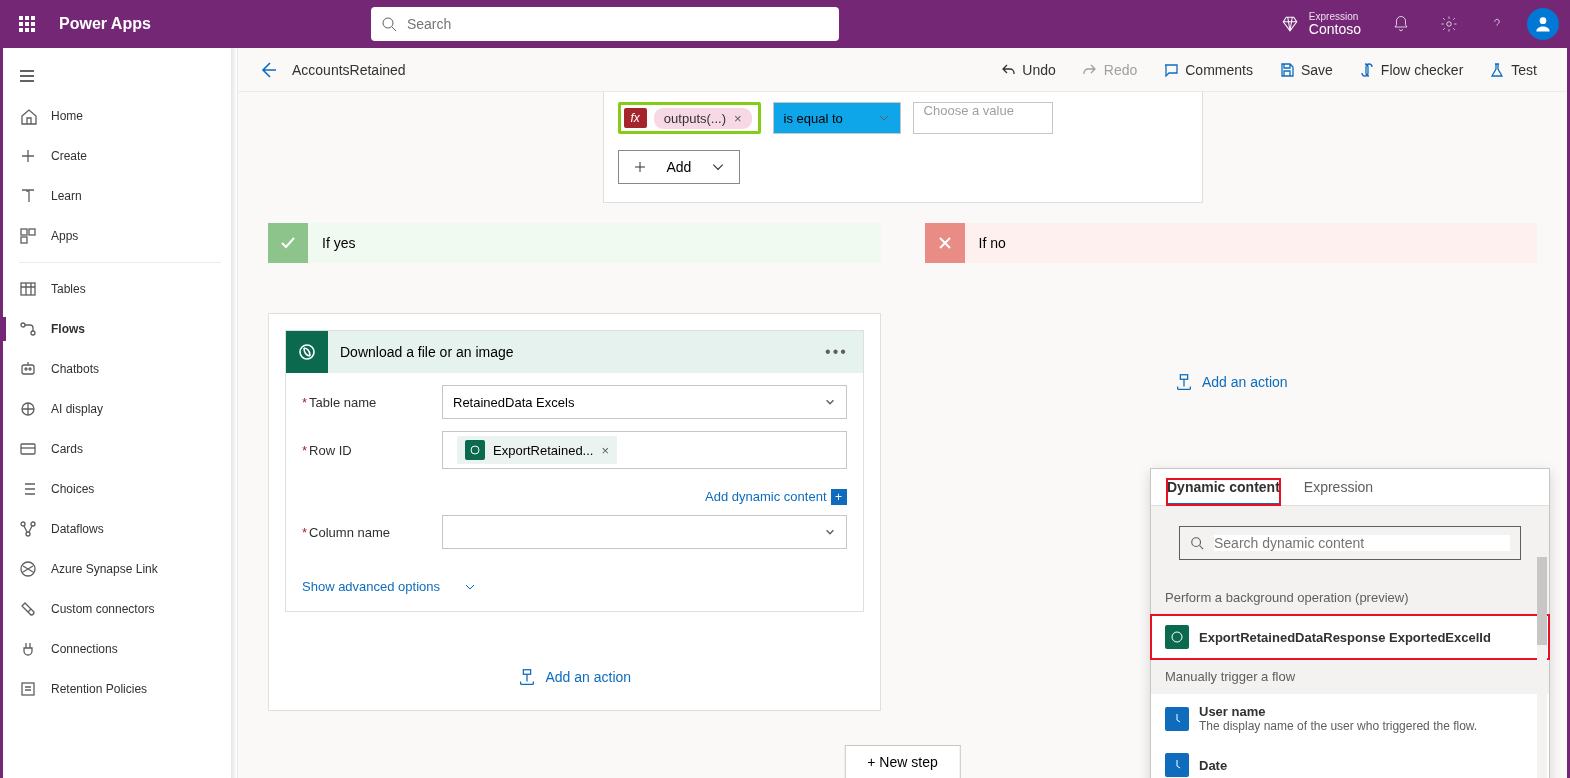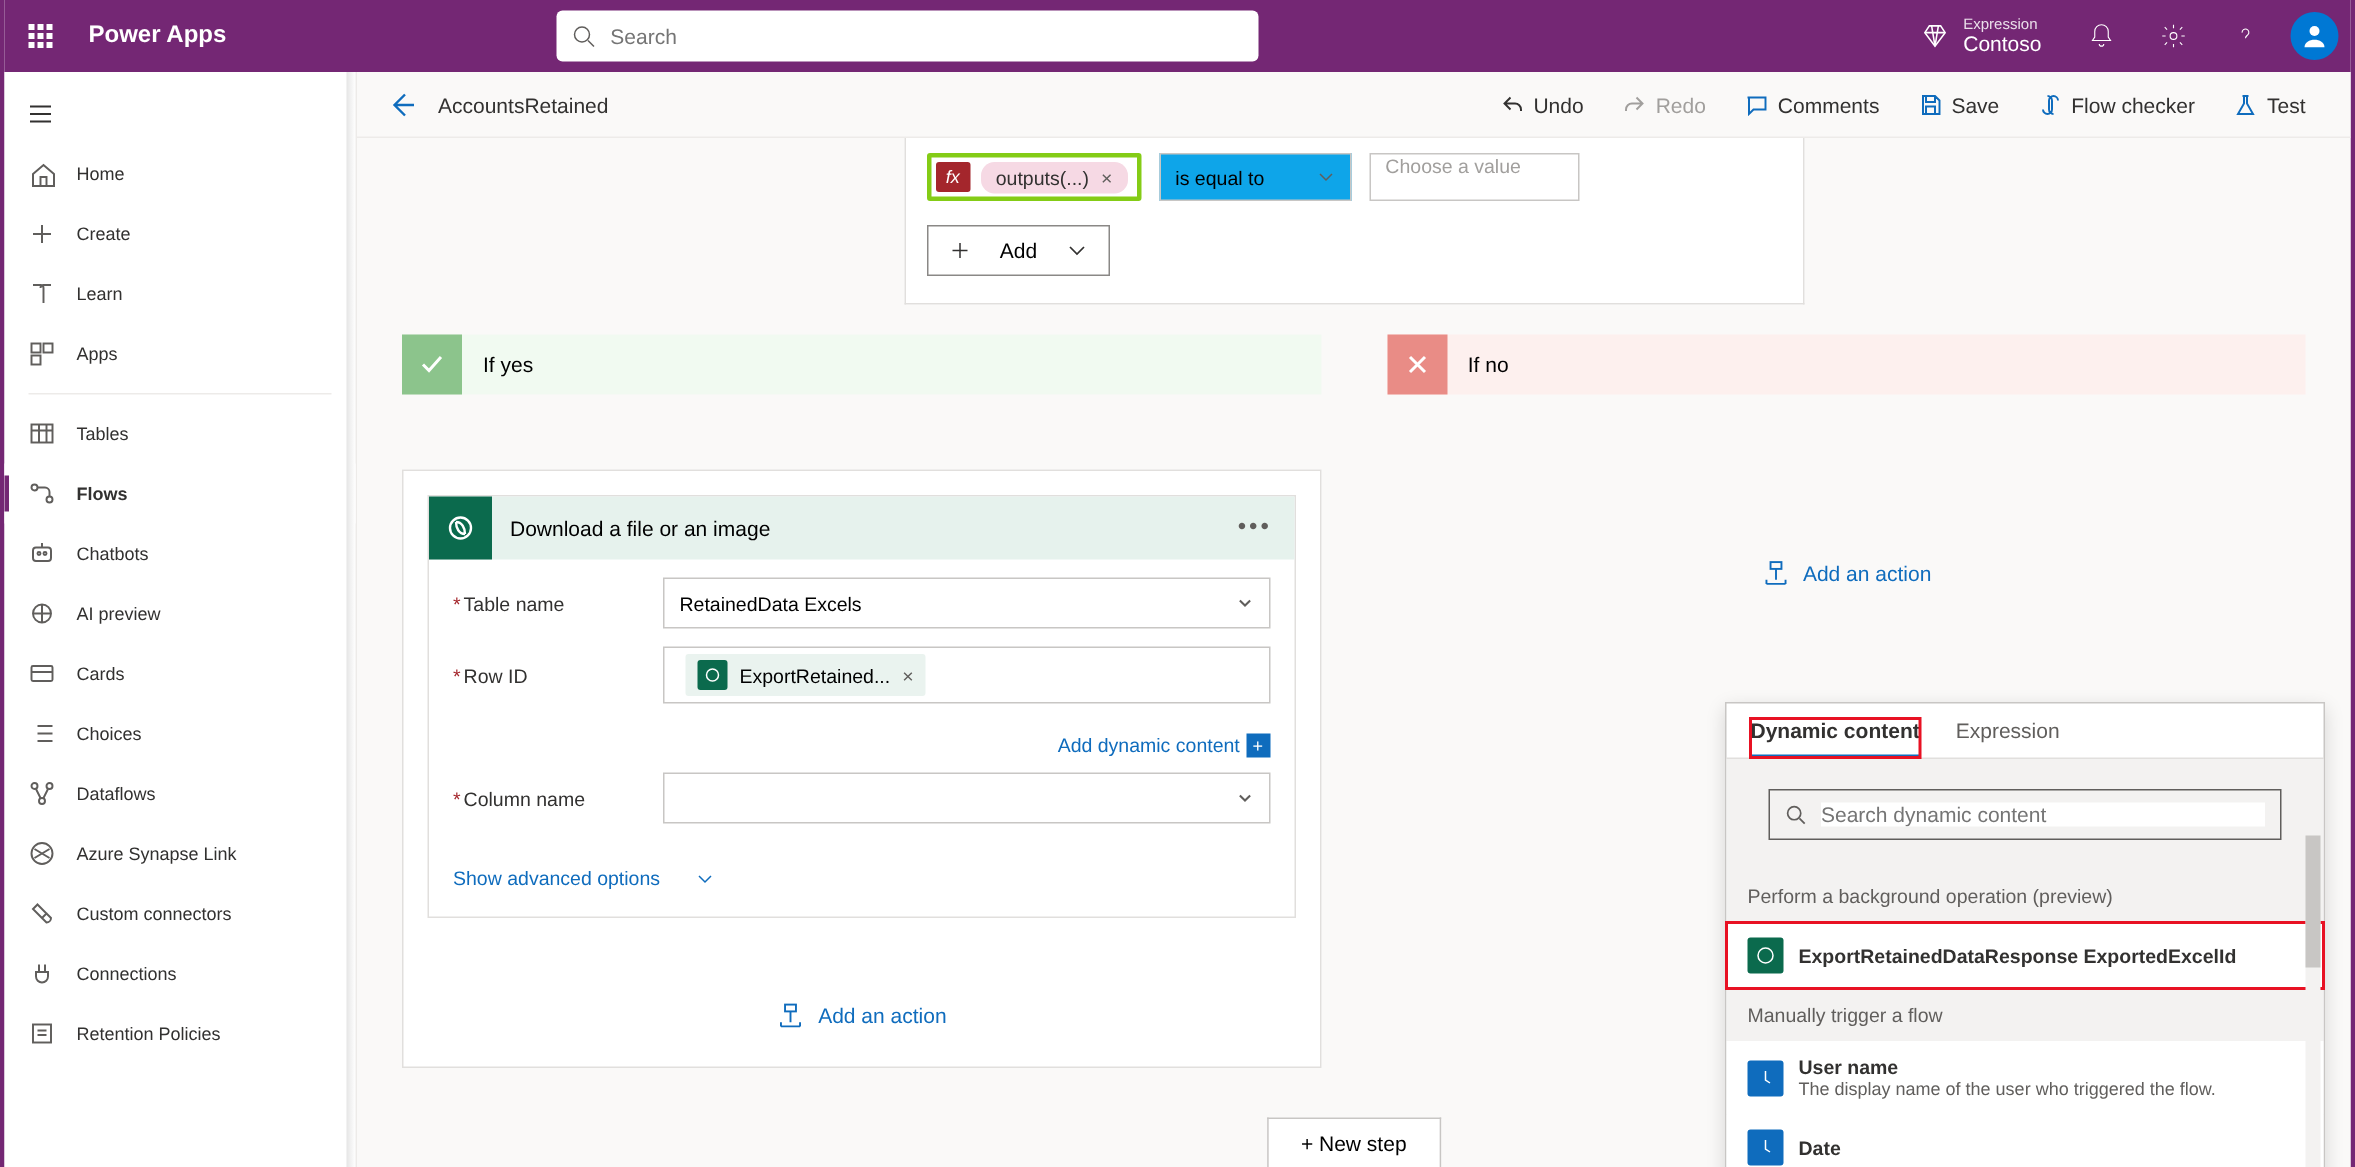--- a/index.html
+++ b/index.html
@@ -248,21 +248,21 @@
                 <circle cx="11" cy="9" r="1"></circle>
                 <path d="M9 2v3"></path>
               </svg></span>
             <span>Chatbots</span>
           </div>
           <div class="nav-item">
             <span class="nav-icon"><svg viewBox="0 0 18 18">
                 <circle cx="9" cy="9" r="6"></circle>
                 <path d="M9 3v12M3 9h12"></path>
               </svg></span>
-            <span>AI preview</span>
+            <span>AI display</span>
           </div>
           <div class="nav-item">
             <span class="nav-icon"><svg viewBox="0 0 18 18">
                 <rect x="2" y="4" width="14" height="10" rx="1"></rect>
                 <path d="M2 8h14"></path>
               </svg></span>
             <span>Cards</span>
           </div>
           <div class="nav-item">
             <span class="nav-icon"><svg viewBox="0 0 18 18">

